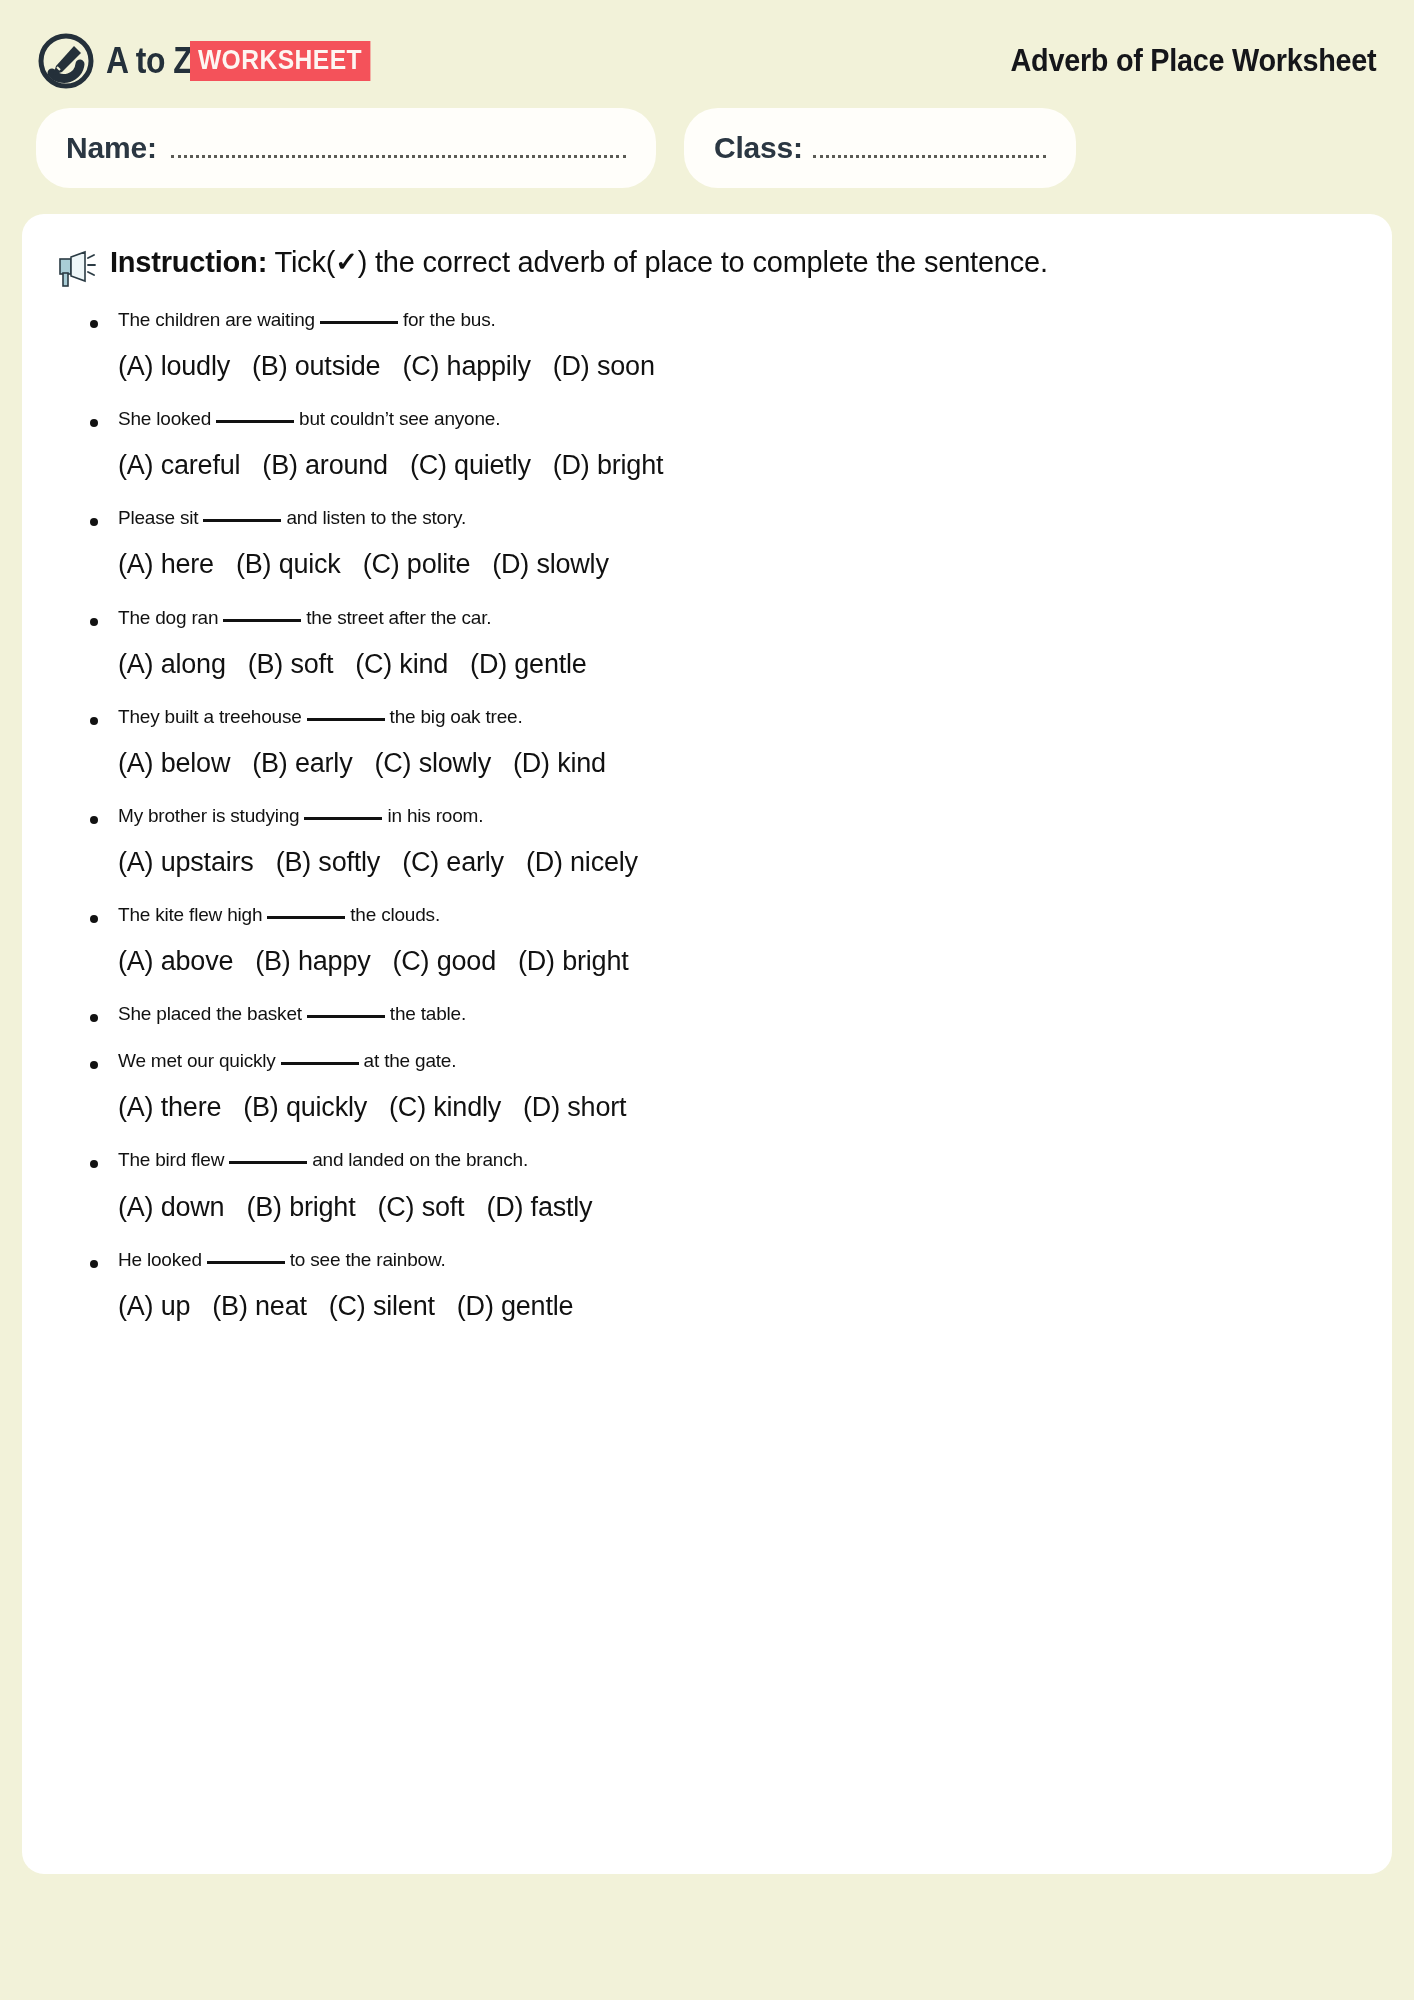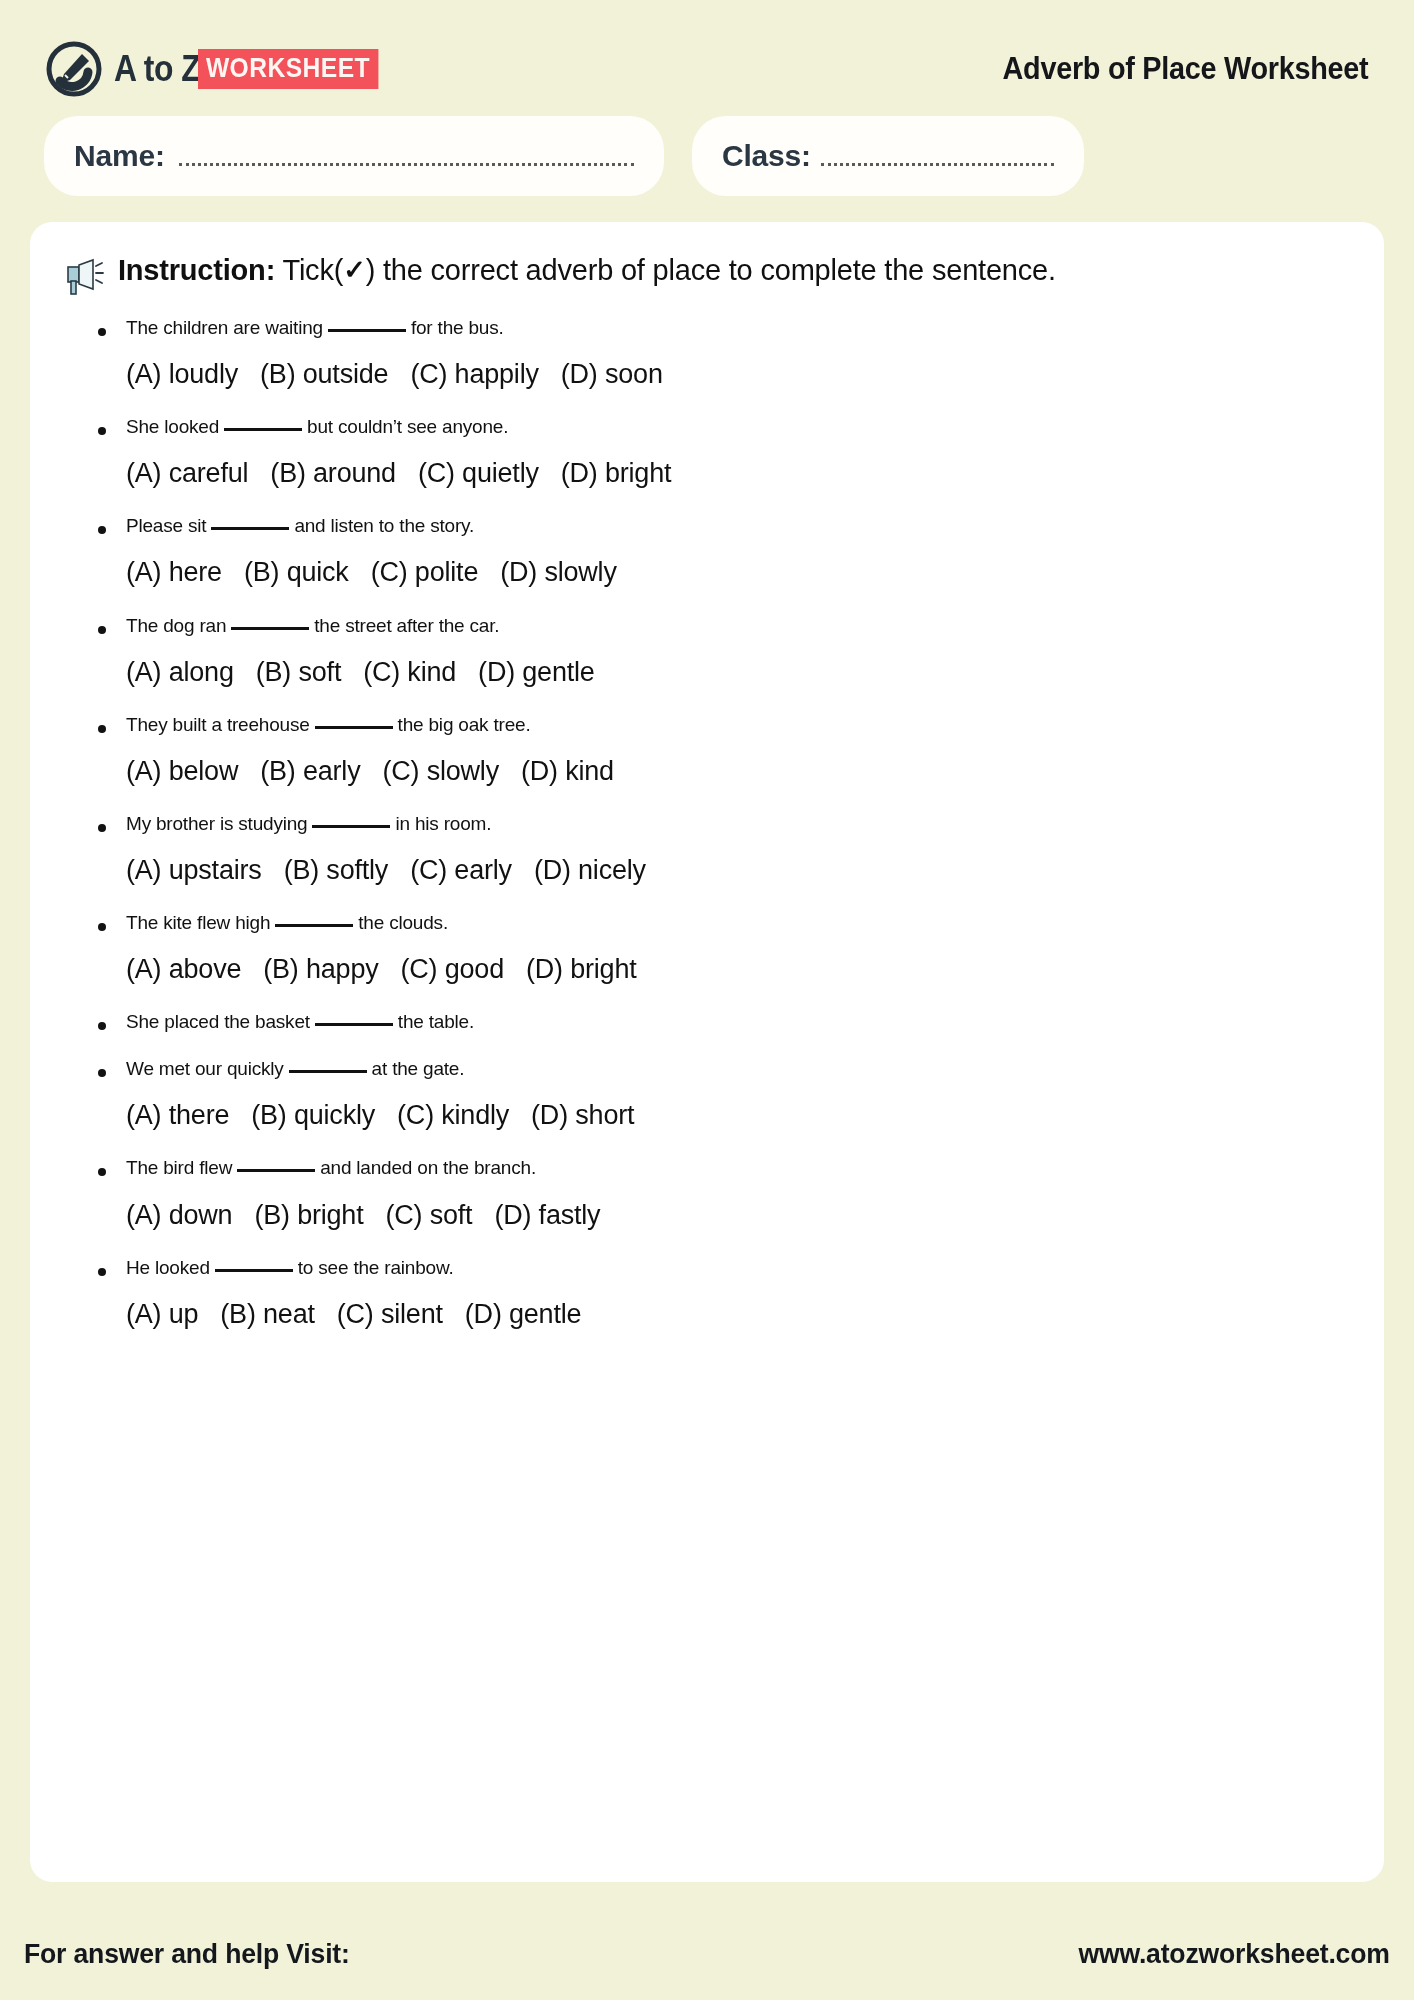--- a/index.html
+++ b/index.html
@@ -13,21 +13,21 @@
     background: #f2f2d9;
     font-family: "Liberation Sans", sans-serif;
     color: #1c1c1c;
     overflow: hidden;
   }
 
   .page {
     position: relative;
     width: 1414px;
     height: 2000px;
-    padding: 8px;
+    padding: 0;
   }
 
   
   .header {
     display: flex;
     align-items: center;
     justify-content: space-between;
     padding: 26px 38px 10px 38px;
     height: 106px;
   }
@@ -341,18 +341,14 @@
           <div class="qsentence"><span>The bird flew</span><span class="blank"></span><span>and landed on the branch.</span></div>
           <div class="qoptions"><span class="opt">(A) down</span><span class="opt">(B) bright</span><span class="opt">(C) soft</span><span class="opt">(D) fastly</span></div>
         </li>
         <li class="qitem">
           <div class="qsentence"><span>He looked</span><span class="blank"></span><span>to see the rainbow.</span></div>
           <div class="qoptions"><span class="opt">(A) up</span><span class="opt">(B) neat</span><span class="opt">(C) silent</span><span class="opt">(D) gentle</span></div>
         </li>
       </ul>
   </div>
 
-  <div class="footer">
-    <div class="footer-left">For answer and help Visit:</div>
-    <div class="footer-right">www.atozworksheet.com</div>
-  </div>
 
 </div>
 
 </body></html>

